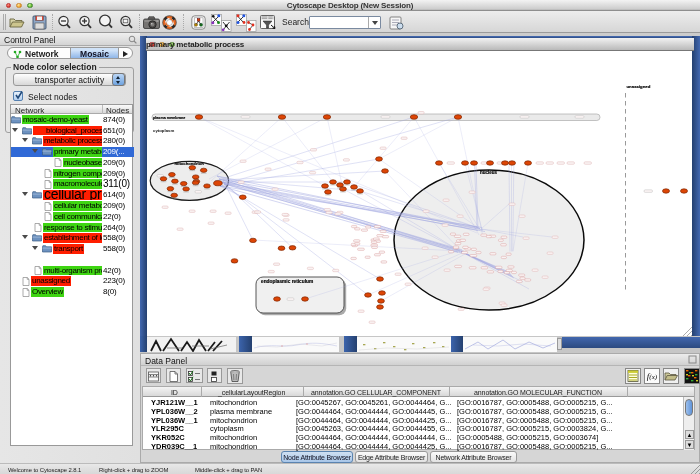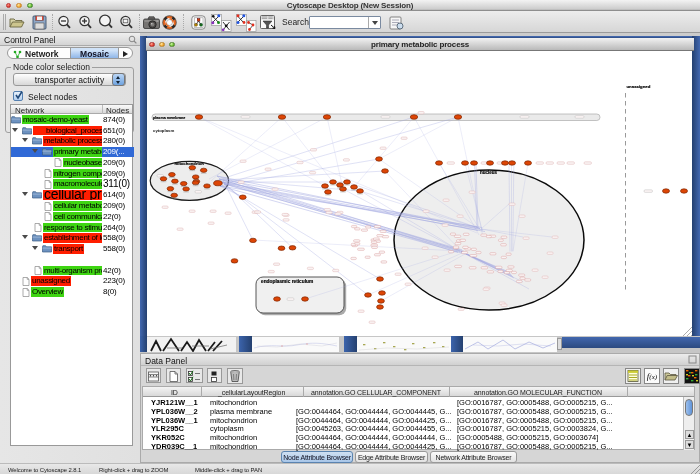--- a/index.html
+++ b/index.html
@@ -151,21 +151,21 @@
         <circle cx="7" cy="2" r="1.3" fill="#2a2"></circle>
         <circle cx="4.5" cy="7" r="1.3" fill="#2a2"></circle>
         <path d="M2,2 L4.5,7 L7,2" stroke="#2a2" stroke-width="0.8" fill="none"></path>
       </svg>
   <span style="position:absolute;left:17px;top:1px;font-size:8.5px;font-weight:bold;color:#222">Network</span>
   <div class="abs" style="left:62px;top:0;width:49px;height:12px;background:linear-gradient(#cfe2f8 20%,#7fabe4);border-left:1px solid #9a9a9a;border-right:1px solid #9a9a9a;text-align:center;font-size:8.5px;font-weight:bold;color:#112;line-height:12px">Mosaic</div>
   <span style="position:absolute;right:4px;top:2.5px;width:0;height:0;border-top:3.5px solid transparent;border-bottom:3.5px solid transparent;border-left:5px solid #222"></span>
  </div>
 
  <div class="abs" style="left:5px;top:34px;width:129px;height:66px;border:1px solid #9f9f9f;border-radius:3px"></div>
- <div class="abs" style="left:11px;top:29px;background:linear-gradient(90deg,#e6e6e6,#e0e0e0);padding:0 2px;font-size:8.5px;font-weight:normal;color:#222">Node color selection</div>
+ <div class="abs" style="left:11px;top:29px;background:linear-gradient(90deg,#e6e6e6,#e0e0e0);padding:0 2px;font-size:8.5px;font-weight:bold;color:#222">Node color selection</div>
 
  <div class="abs" style="left:13px;top:40px;width:113px;height:13px;background:linear-gradient(#fefefe,#d8d8d8);border:1px solid #999;border-radius:3px">
   <div style="position:absolute;left:0;top:1px;width:100%;text-align:center;font-size:8.5px;color:#111">transporter activity</div>
   <div class="abs" style="right:0px;top:-1px;width:13px;height:13px;background:linear-gradient(#bcd7f6,#6ea3e0);border:1px solid #777;border-radius:3px">
    <span style="position:absolute;left:3px;top:1.5px;width:0;height:0;border-left:2.8px solid transparent;border-right:2.8px solid transparent;border-bottom:3.5px solid #123"></span>
    <span style="position:absolute;left:3px;top:6.5px;width:0;height:0;border-left:2.8px solid transparent;border-right:2.8px solid transparent;border-top:3.5px solid #123"></span>
   </div>
  </div>
 
  <div class="abs" style="left:13px;top:58px;width:10px;height:10px;background:linear-gradient(#e8f1fb,#b3d0f0);border:1px solid #5580b0;border-radius:2px">
@@ -355,21 +355,21 @@
 <div class="abs" style="left:140px;top:36px;width:560px;height:311px">
 
  <div class="abs" style="left:0;top:0;width:100%;height:2px;background:linear-gradient(#4a70b8,#2c4a80)"></div>
  <div class="abs" style="left:0;top:0;width:7px;height:100%;background:linear-gradient(90deg,#4268b0,#24406f)"></div>
  <div class="abs" style="right:0;top:0;width:8px;height:100%;background:linear-gradient(90deg,#24406f,#4268b0)"></div>
  <div class="abs" style="left:0;bottom:0;width:100%;height:11px;background:linear-gradient(#24406f 20%,#3c62a8)"></div>
  <div class="abs" style="left:6px;top:2px;width:548px;height:13px;background:linear-gradient(#f2f2f2,#b9b9b9);border-bottom:1px solid #777">
   <span class="tl" style="left:3px;top:3.5px;width:5.5px;height:5.5px;background:radial-gradient(circle at 35% 30%,#ffb0a0,#e84838 55%,#a82418);border:0.5px solid #a33"></span>
   <span class="tl" style="left:13px;top:3.5px;width:5.5px;height:5.5px;background:radial-gradient(circle at 35% 30%,#ffeFb0,#f4aa36 55%,#b87a10);border:0.5px solid #b83"></span>
   <span class="tl" style="left:23px;top:3.5px;width:5.5px;height:5.5px;background:radial-gradient(circle at 35% 30%,#d8f8b0,#78c840 55%,#428816);border:0.5px solid #583"></span>
-  <div class="abs" style="left:0;top:2px;width:100%;text-align:center;font-size:8px;letter-spacing:-0.15px;font-weight:bold;color:#222">primary metabolic process</div>
+  <div class="abs" style="left:0;top:2px;width:100%;font-size:8px;letter-spacing:-0.15px;font-weight:bold;color:#222">primary metabolic process</div>
  </div>
 
  <div class="abs" style="left:7px;top:15px;width:545px;height:286px;background:#fff;overflow:hidden">
   <svg width="545" height="286" viewBox="0 0 545 286" style="position:absolute;left:0;top:0">
 <rect x="5" y="63" width="448" height="6.5" rx="3.2" fill="#eaeaea" stroke="#aaa" stroke-width="0.7"></rect>
 <ellipse cx="42.4" cy="129.8" rx="39.2" ry="19.5" fill="#ededed" stroke="#1a1a1a" stroke-width="1.2"></ellipse>
 <ellipse cx="342" cy="189" rx="95" ry="70" fill="#eeeeee" stroke="#0a0a0a" stroke-width="1.5"></ellipse>
 <rect x="109" y="226" width="88" height="36" rx="7" fill="#555" opacity="0.5" transform="translate(2.2,2.2)"></rect>
 <rect x="109" y="226" width="88" height="36" rx="7" fill="#f0f0f0" stroke="#444" stroke-width="0.9"></rect>
 <line x1="478.5" y1="42" x2="478.5" y2="241" stroke="#999" stroke-width="1" stroke-dasharray="4.5,3.5"></line>
@@ -780,20 +780,21 @@
    <span style="position:absolute;left:331px;top:1.5px">annotation.GO MOLECULAR_FUNCTION</span>
    <span style="position:absolute;left:58px;top:0;width:1px;height:10px;background:#aaa"></span>
    <span style="position:absolute;left:160px;top:0;width:1px;height:10px;background:#aaa"></span>
    <span style="position:absolute;left:306px;top:0;width:1px;height:10px;background:#aaa"></span>
    <span style="position:absolute;left:484px;top:0;width:1px;height:10px;background:#aaa"></span>
   </div>
   <div class="abs" style="left:0;top:0;width:100%;height:64px">
         <div style="position:absolute;left:0;top:12px;width:100%;height:8.8px;font-size:7.5px;line-height:8.8px">
 <span style="position:absolute;left:8px;font-weight:bold">YJR121W__1</span>
 <span style="position:absolute;left:67px">mitochondrion</span>
+<span style="position:absolute;left:153px">[GO:0045267, GO:0045261, GO:0044464, G...</span>
 <span style="position:absolute;left:314px">[GO:0016787, GO:0005488, GO:0005215, G...</span>
         </div>
 <div style="position:absolute;left:0;top:20.8px;width:100%;height:8.8px;font-size:7.5px;line-height:8.8px">
 <span style="position:absolute;left:8px;font-weight:bold">YPL036W__2</span>
 <span style="position:absolute;left:67px">plasma membrane</span>
 <span style="position:absolute;left:153px">[GO:0044464, GO:0044444, GO:0044445, G...</span>
 <span style="position:absolute;left:314px">[GO:0016787, GO:0005488, GO:0005215, G...</span>
         </div>
 <div style="position:absolute;left:0;top:29.6px;width:100%;height:8.8px;font-size:7.5px;line-height:8.8px">
 <span style="position:absolute;left:8px;font-weight:bold">YPL036W__1</span>

